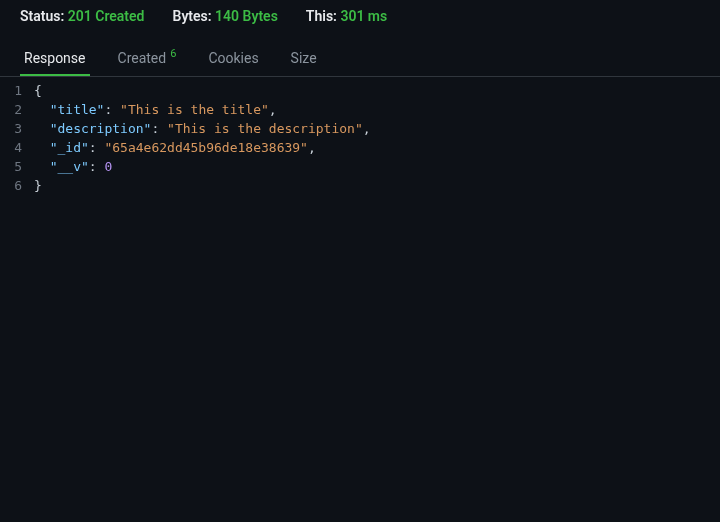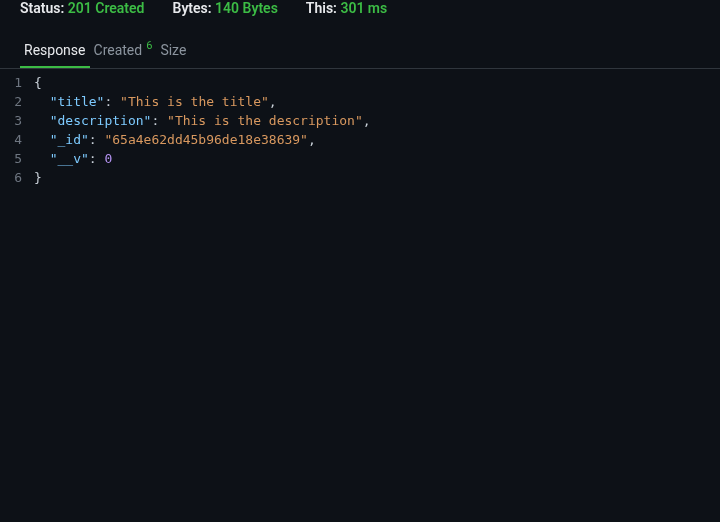--- a/index.html
+++ b/index.html
@@ -7,28 +7,29 @@
       width: 720px;
       height: 522px;
       background: #0d1117;
       font-family: -apple-system, BlinkMacSystemFont, "Segoe UI", Roboto, sans-serif;
       color: #c9d1d9;
       overflow: hidden;
     }
     .status-bar {
       display: flex;
       gap: 28px;
-      padding: 0 20px 8px 20px;
+      padding: 8px 20px 8px 20px;
       font-size: 14px;
       font-weight: 600;
     }
     .status-label { color: #e8eaed; }
     .status-value { color: #3cbc45; font-weight: 600; }
     .tabs {
       display: flex;
+      gap: 24px;
       padding: 10px 20px 0 20px;
       border-bottom: 1px solid #30363d;
     }
     .tab {
       padding: 8px 4px;
       font-size: 14px;
       color: #8b949e;
       cursor: pointer;
       border-bottom: 2px solid transparent;
       position: relative;
@@ -86,20 +87,21 @@
     <span class="status-value">301 ms</span>
   </div>
 </div>
 
 <div class="tabs">
   <div class="tab active">Response</div>
   <div class="tab">
     <span>Created</span>
     <span class="tab-badge">6</span>
   </div>
+  <div class="tab">Cookies</div>
   <div class="tab">Size</div>
 </div>
 
 <div class="code-viewer">
   <div class="code-line">
     <div class="gutter">1</div>
     <div class="code"><span class="punct">{</span></div>
   </div>
   <div class="code-line">
     <div class="gutter">2</div>

